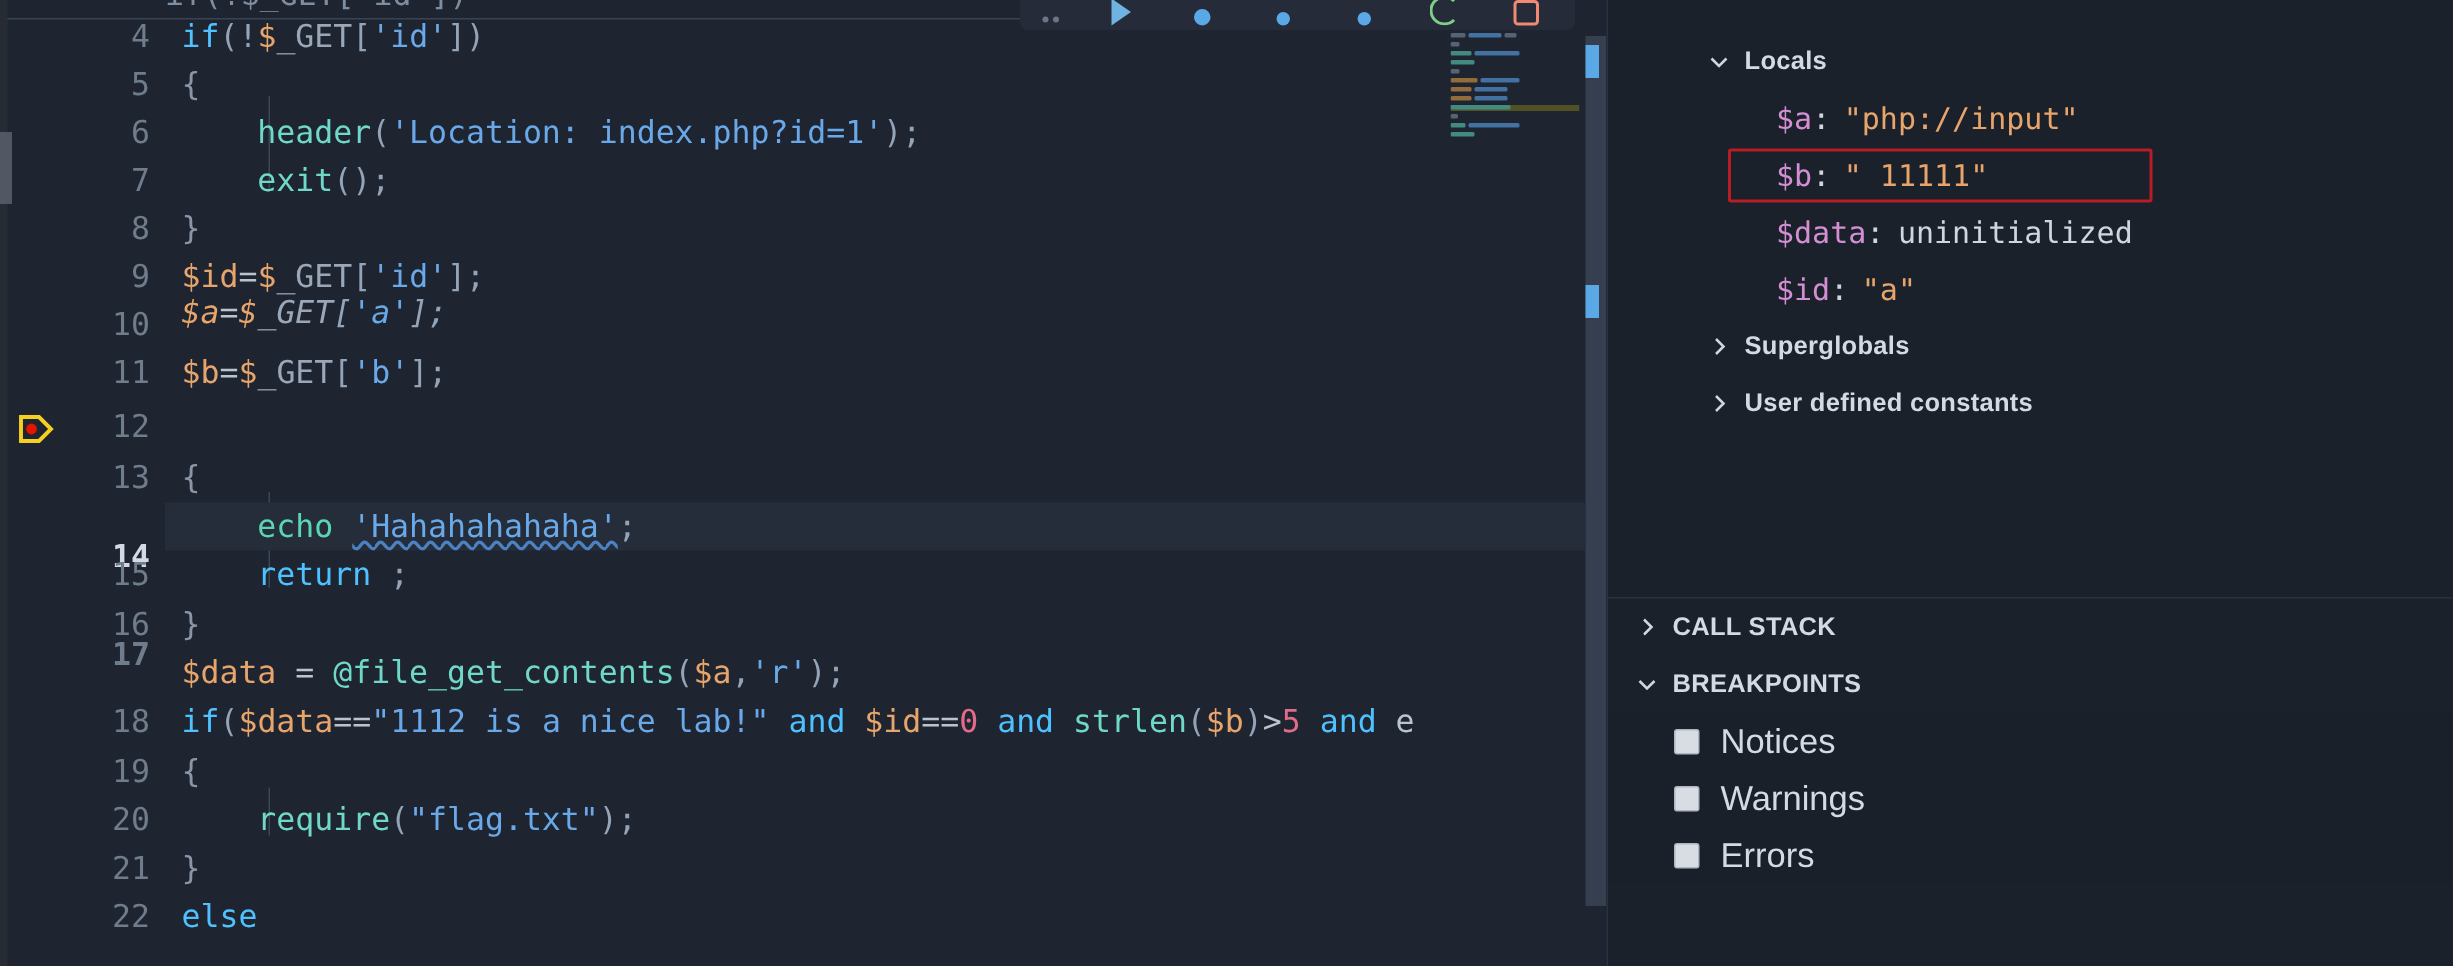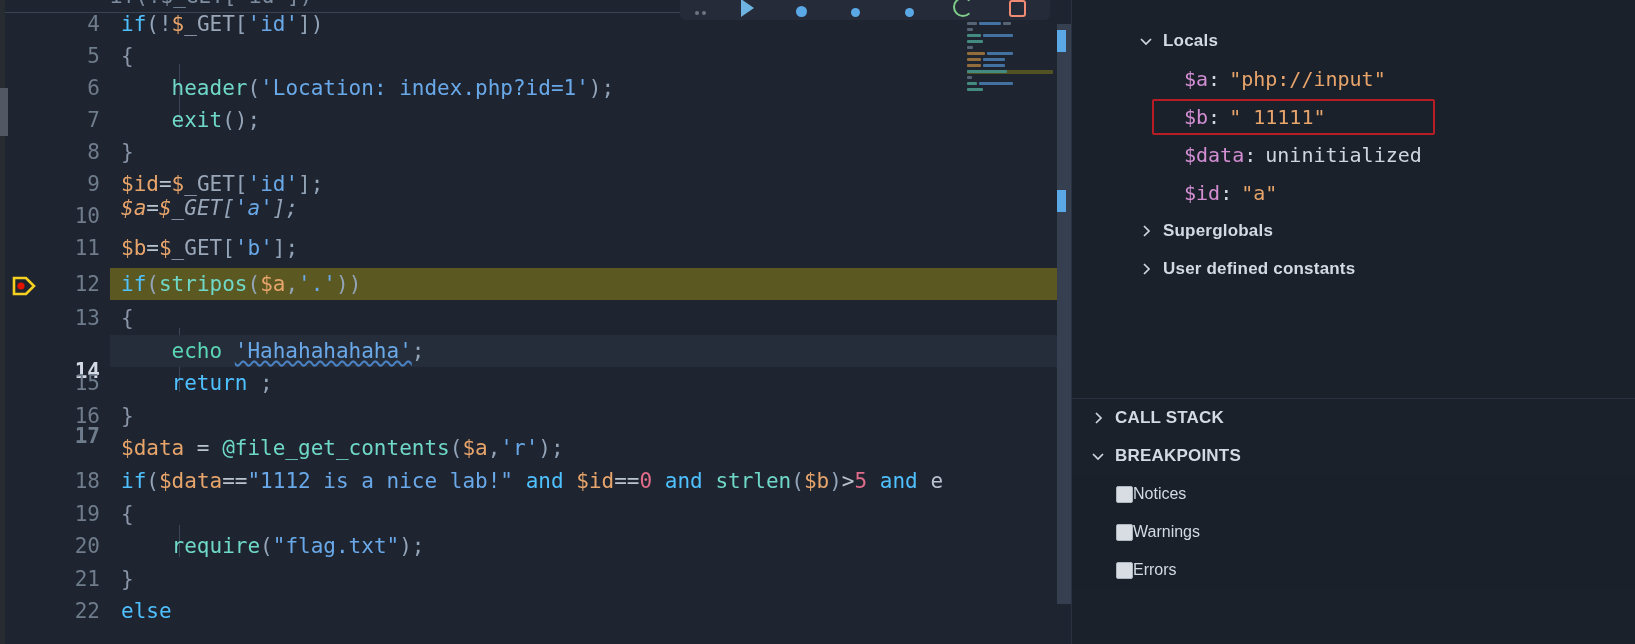--- a/index.html
+++ b/index.html
@@ -136,23 +136,23 @@
   .v-val  { color: #e8a56b; margin-left: 9px; }
   .v-val.uninit { color: #cfd6e0; }
   .hl-box {
     position: absolute; left: 32px; right: 200px; top: 1px; bottom: 1px;
     border: 2px solid #b81c24; border-radius: 2px; pointer-events: none;
   }
   .vars-panel { height: 398px; position: relative; padding-left: 48px; }
   .panel-div { height: 1px; background: #2a3140; }
   .bp-item {
     display: flex; align-items: center; height: 38px;
-    padding-left: 44px; 
+    padding-left: 44px; gap: 14px;
     font-family: "Liberation Sans", sans-serif;
-    font-size: 16px; color: #d4dae4;
+    font-size: 23px; color: #d4dae4;
   }
   .cbox {
     width: 17px; height: 17px; background: #d8dde4;
     border: 1px solid #aeb6c0; border-radius: 2px; flex: 0 0 17px;
   }
   .bp-list-bg { background: #1a202a; }
   .sb-blank { height: 22px; }
 </style>
 </head>
 <body>
@@ -281,21 +281,20 @@
       <div class="guide" style="top:525px;height:32px;left:69px;"></div>
 
       <div class="cl" style="top:8px;"><span class="k-ctl">if</span><span class="k-pun">(!</span><span class="k-var">$</span><span class="k-sup">_GET</span><span class="k-pun">[</span><span class="k-str">'id'</span><span class="k-pun">])</span></div>
       <div class="cl" style="top:40px;"><span class="k-brace">{</span></div>
       <div class="cl" style="top:72px;"><span class="k-fn">    header</span><span class="k-pun">(</span><span class="k-str">'Location: index.php?id=1'</span><span class="k-pun">);</span></div>
       <div class="cl" style="top:104px;"><span class="k-fn">    exit</span><span class="k-pun">();</span></div>
       <div class="cl" style="top:136px;"><span class="k-brace">}</span></div>
       <div class="cl" style="top:168px;"><span class="k-var">$id</span><span class="k-op">=</span><span class="k-var">$</span><span class="k-sup">_GET</span><span class="k-pun">[</span><span class="k-str">'id'</span><span class="k-pun">];</span></div>
       <div class="cl" style="top:192px;font-style:italic;"><span class="k-var">$a</span><span class="k-op">=</span><span class="k-var">$</span><span class="k-sup">_GET</span><span class="k-pun">[</span><span class="k-str">'a'</span><span class="k-pun">];</span></div>
       <div class="cl" style="top:232px;"><span class="k-var">$b</span><span class="k-op">=</span><span class="k-var">$</span><span class="k-sup">_GET</span><span class="k-pun">[</span><span class="k-str">'b'</span><span class="k-pun">];</span></div>
-      <div class="cl exec" style="top:268px;height:32px;"><span class="k-ctl">if</span><span class="k-pun">(</span><span class="k-fn">stripos</span><span class="k-pun">(</span><span class="k-var">$a</span><span class="k-pun">,</span><span class="k-str">'.'</span><span class="k-pun">))</span></div>
       <div class="cl" style="top:302px;"><span class="k-brace">{</span></div>
       <div class="cl cur" style="top:335px;"><span class="k-echo">    echo </span><span class="k-str squiggle">'Hahahahahaha'</span><span class="k-pun">;</span></div>
       <div class="cl" style="top:367px;"><span class="k-ctl">    return</span><span class="k-pun"> ;</span></div>
       <div class="cl" style="top:400px;"><span class="k-brace">}</span></div>
       <div class="cl" style="top:432px;"><span class="k-var">$data</span><span class="k-op"> = </span><span class="k-fn">@file_get_contents</span><span class="k-pun">(</span><span class="k-var">$a</span><span class="k-pun">,</span><span class="k-str">'r'</span><span class="k-pun">);</span></div>
       <div class="cl" style="top:465px;"><span class="k-ctl">if</span><span class="k-pun">(</span><span class="k-var">$data</span><span class="k-op">==</span><span class="k-str">"1112 is a nice lab!"</span><span class="k-op"> </span><span class="k-ctl">and</span><span class="k-op"> </span><span class="k-var">$id</span><span class="k-op">==</span><span class="k-num">0</span><span class="k-op"> </span><span class="k-ctl">and</span><span class="k-op"> </span><span class="k-fn">strlen</span><span class="k-pun">(</span><span class="k-var">$b</span><span class="k-pun">)</span><span class="k-op">&gt;</span><span class="k-num">5</span><span class="k-op"> </span><span class="k-ctl">and</span><span class="k-op"> e</span></div>
       <div class="cl" style="top:498px;"><span class="k-brace">{</span></div>
       <div class="cl" style="top:530px;"><span class="k-fn">    require</span><span class="k-pun">(</span><span class="k-str">"flag.txt"</span><span class="k-pun">);</span></div>
       <div class="cl" style="top:563px;"><span class="k-brace">}</span></div>
       <div class="cl" style="top:595px;"><span class="k-ctl">else</span></div>

